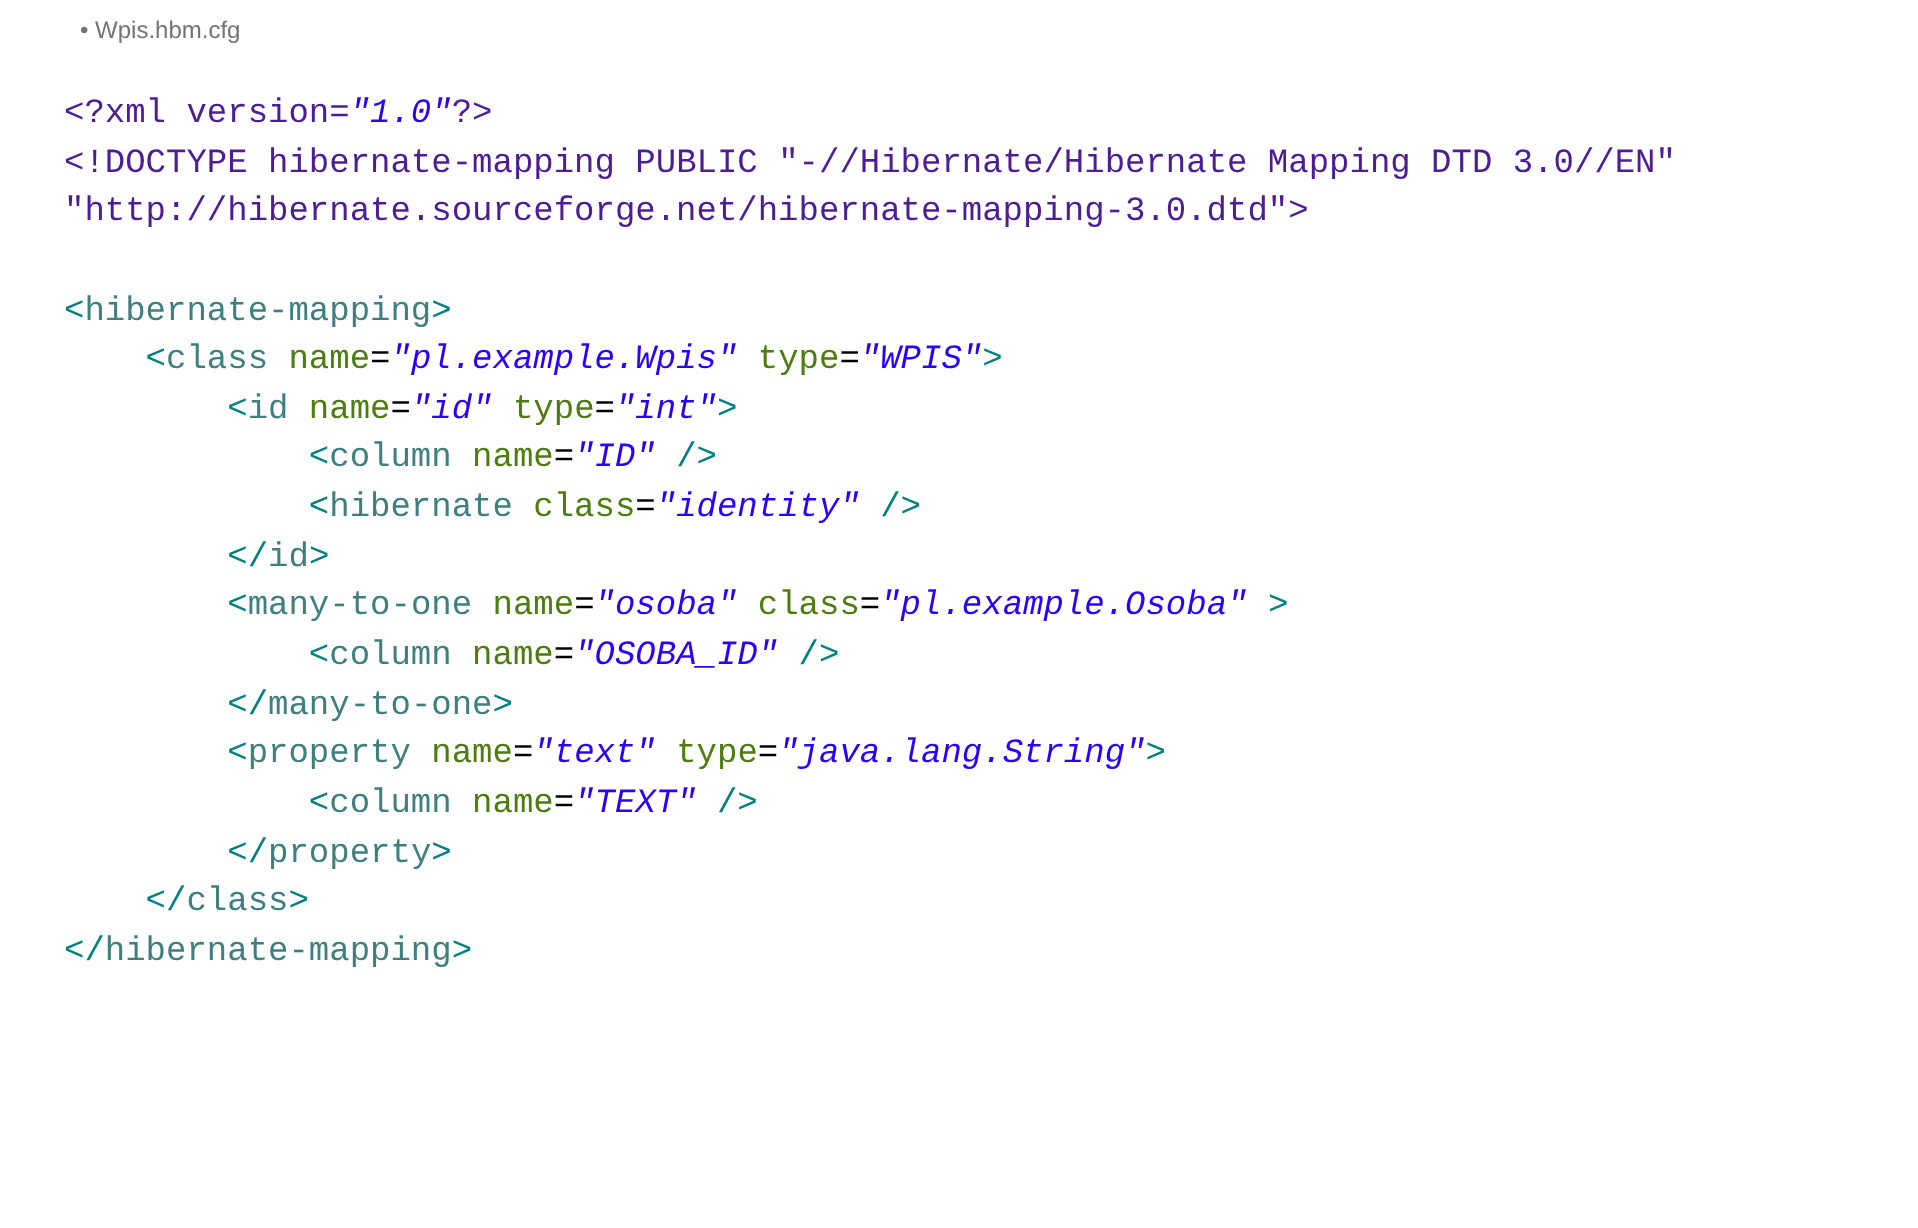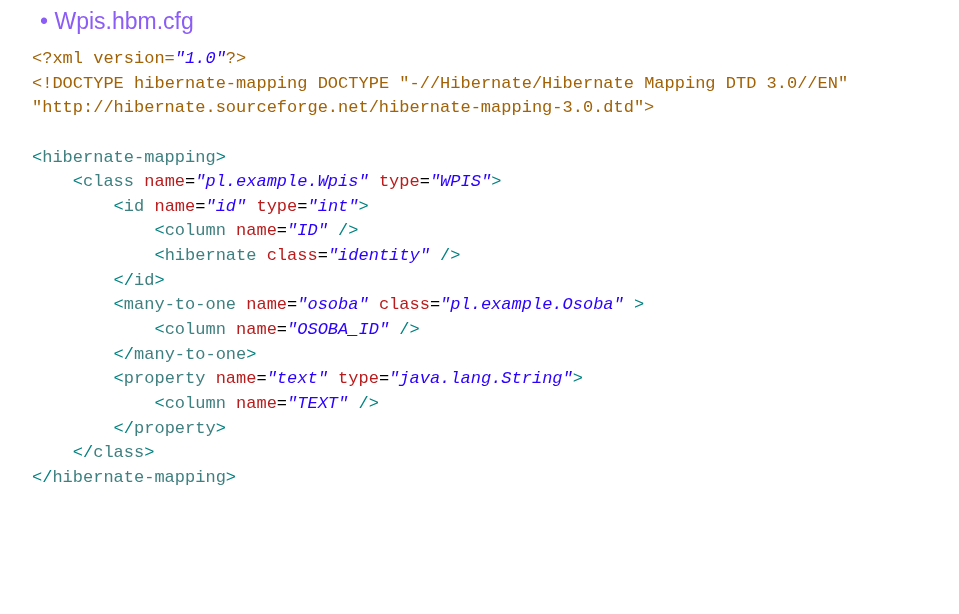--- a/index.html
+++ b/index.html
@@ -16,49 +16,49 @@
   }
   .title {
     font-size: 38px;
     font-weight: bold;
     color: #1f497d;
     text-align: left;
     margin: 0 0 18px 0;
     letter-spacing: 0.5px;
   }
   .bullet {
-    font-size: 23px;
-    color: #8b5cf6;
-    margin: 0 0 12px 10px;
+    font-size: 12px;
+    color: #737373;
+    margin: 0 0 24px 10px;
   }
   .bullet::before {
     content: "• ";
   }
   .codeblock {
     font-family: Consolas, "Courier New", monospace;
     font-size: 17px;
     line-height: 1.45;
     white-space: pre;
     color: #000;
     margin-left: 2px;
   }
-  .c-blue { color: #a16207; }
-  .c-attr { color: #b91c1c; }
+  .c-blue { color: #4c1d95; }
+  .c-attr { color: #4d7c0f; }
   .c-str { color: #2a00ff; font-style: italic; }
   .c-tag { color: #3f7f7f; }
   .c-bracket { color: #008080; }
 </style>
 </head>
 <body>
 
 <div class="slide">
   <div class="bullet">Wpis.hbm.cfg</div>
 
   <div class="codeblock"><span class="c-blue">&lt;?xml version=</span><span class="c-str">"1.0"</span><span class="c-blue">?&gt;</span>
-<span class="c-blue">&lt;!DOCTYPE</span><span class="c-blue"> hibernate-mapping </span><span class="c-blue">DOCTYPE</span><span class="c-blue"> "-//Hibernate/Hibernate Mapping DTD 3.0//EN"</span>
+<span class="c-blue">&lt;!DOCTYPE</span><span class="c-blue"> hibernate-mapping </span><span class="c-blue">PUBLIC</span><span class="c-blue"> "-//Hibernate/Hibernate Mapping DTD 3.0//EN"</span>
 <span class="c-blue">"http://hibernate.sourceforge.net/hibernate-mapping-3.0.dtd"</span><span class="c-blue">&gt;</span>
 
 <span class="c-bracket">&lt;</span><span class="c-tag">hibernate-mapping</span><span class="c-bracket">&gt;</span>
 <span class="c-bracket">    &lt;</span><span class="c-tag">class</span><span class="c-attr"> name</span><span>=</span><span class="c-str">"pl.example.Wpis"</span><span class="c-attr"> type</span><span>=</span><span class="c-str">"WPIS"</span><span class="c-bracket">&gt;</span>
 <span class="c-bracket">        &lt;</span><span class="c-tag">id</span><span class="c-attr"> name</span><span>=</span><span class="c-str">"id"</span><span class="c-attr"> type</span><span>=</span><span class="c-str">"int"</span><span class="c-bracket">&gt;</span>
 <span class="c-bracket">            &lt;</span><span class="c-tag">column</span><span class="c-attr"> name</span><span>=</span><span class="c-str">"ID"</span><span class="c-bracket"> /&gt;</span>
 <span class="c-bracket">            &lt;</span><span class="c-tag">hibernate</span><span class="c-attr"> class</span><span>=</span><span class="c-str">"identity"</span><span class="c-bracket"> /&gt;</span>
 <span class="c-bracket">        &lt;/</span><span class="c-tag">id</span><span class="c-bracket">&gt;</span>
 <span class="c-bracket">        &lt;</span><span class="c-tag">many-to-one</span><span class="c-attr"> name</span><span>=</span><span class="c-str">"osoba"</span><span class="c-attr"> class</span><span>=</span><span class="c-str">"pl.example.Osoba"</span><span class="c-bracket"> &gt;</span>
 <span class="c-bracket">            &lt;</span><span class="c-tag">column</span><span class="c-attr"> name</span><span>=</span><span class="c-str">"OSOBA_ID"</span><span class="c-bracket"> /&gt;</span>

